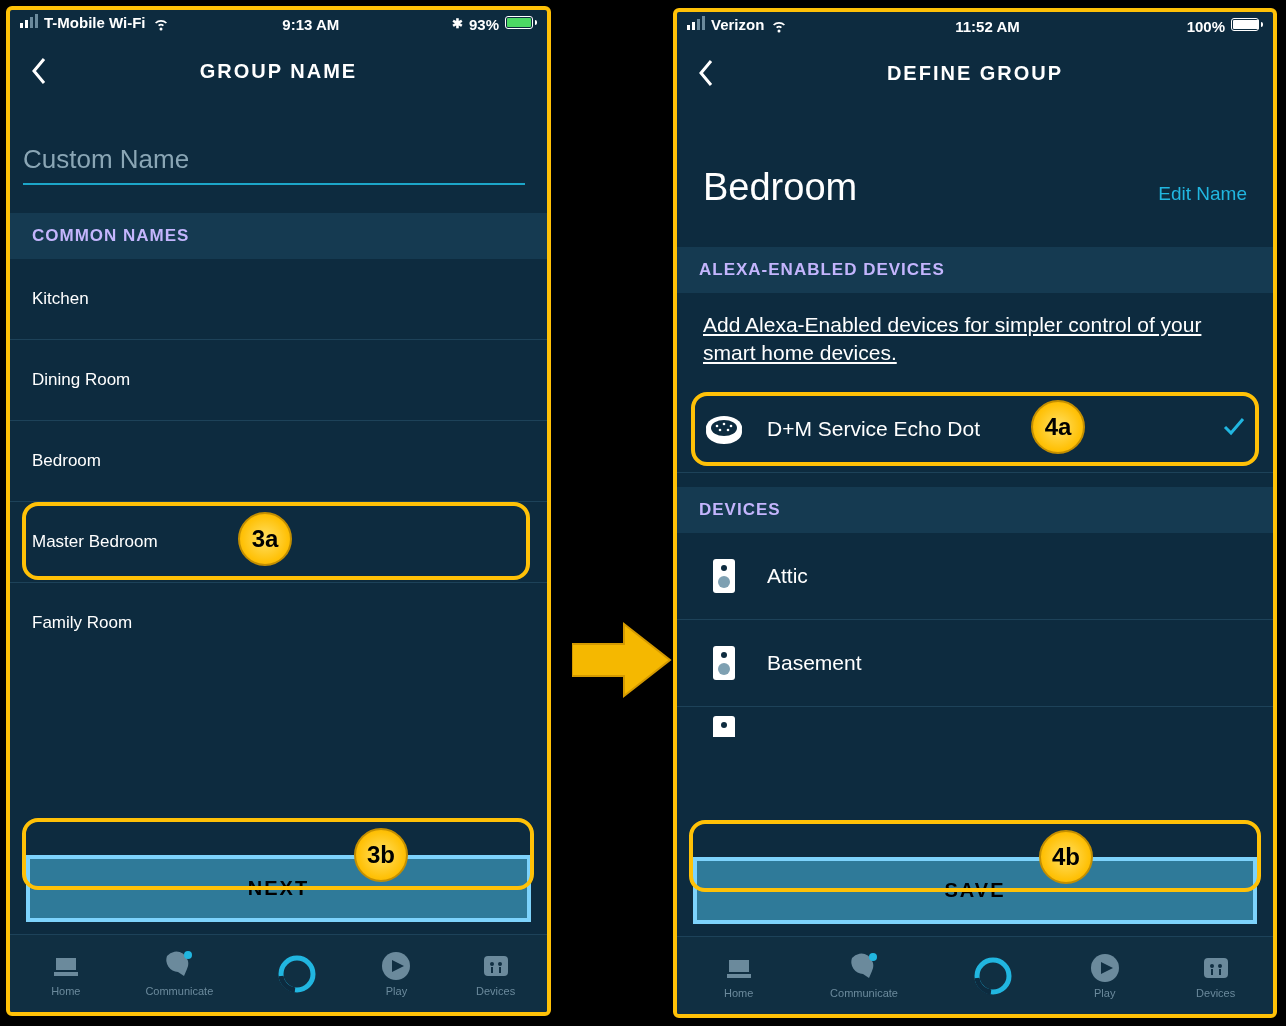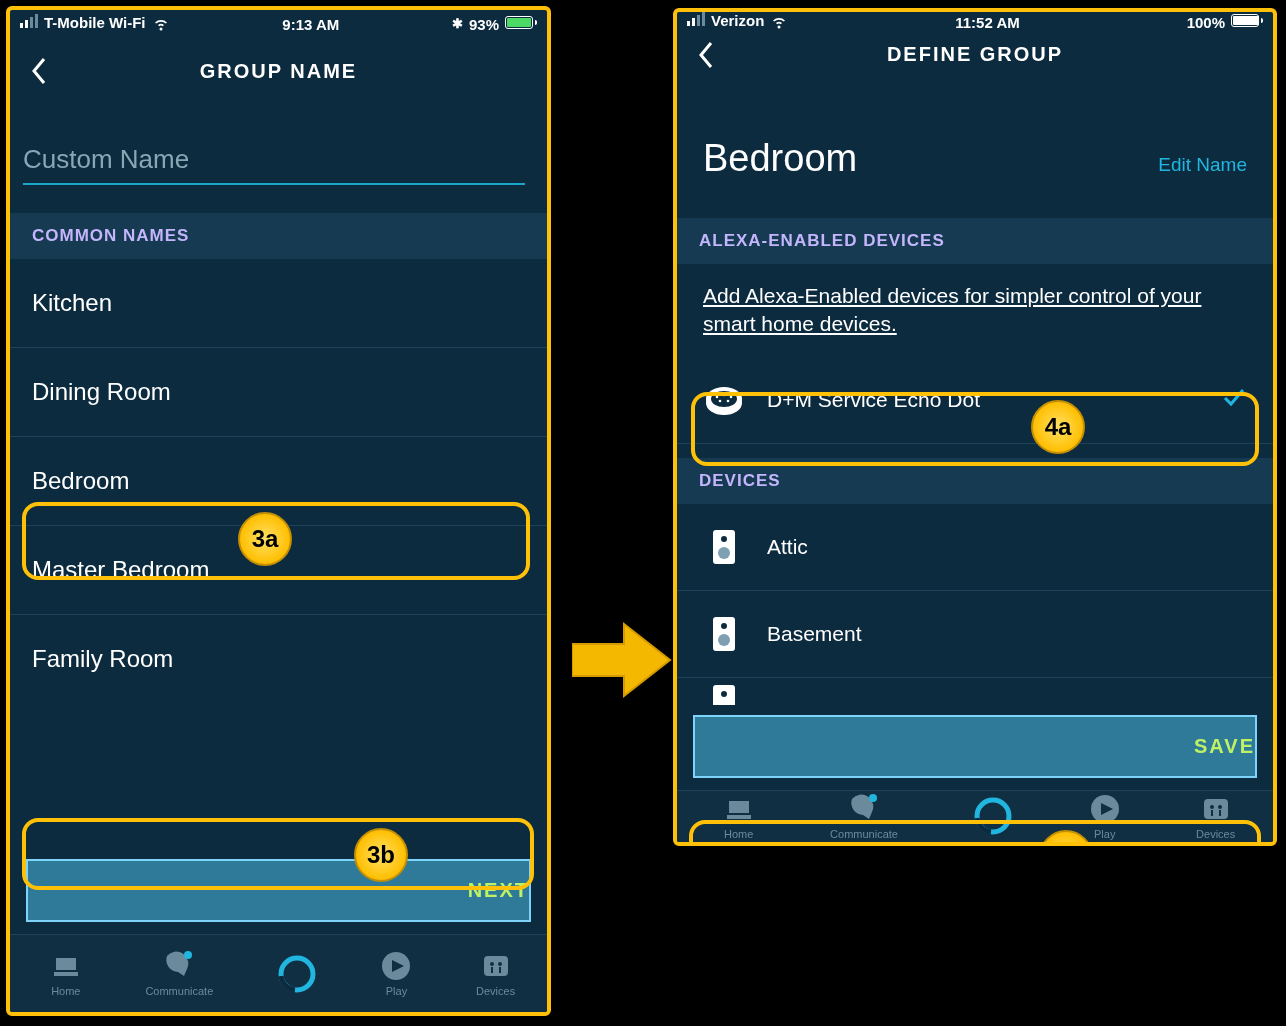--- a/index.html
+++ b/index.html
@@ -18,21 +18,21 @@
     top: 6px;
     border: 4px solid #ffc107;
     border-radius: 6px;
     background: #0d2b3f;
     display: flex;
     flex-direction: column;
     color: #fff;
     overflow: hidden;
   }
   .phone.left { left: 6px; }
-  .phone.right { left: 673px; top: 8px; width: 604px; height: 838px; }
+  .phone.right { left: 673px; top: 8px; width: 604px; height: 1010px; }
 
   
   .status-bar {
     height: 28px;
     display: flex;
     align-items: center;
     justify-content: space-between;
     padding: 0 10px;
     font-size: 15px;
     font-weight: 600;
@@ -91,21 +91,21 @@
     padding: 13px 22px;
     color: #c4b5fd;
     font-size: 17px;
     font-weight: 600;
     letter-spacing: 1px;
     margin-top: 28px;
   }
   .list { flex: 1; overflow: hidden; }
   .list-item {
     padding: 30px 22px;
-    font-size: 24px;
+    font-size: 17px;
     border-bottom: 1px solid #1d4259;
     cursor: pointer;
   }
 
   
   .annot-box {
     position: absolute;
     border: 4px solid #ffc107;
     border-radius: 16px;
     pointer-events: none;
@@ -123,28 +123,28 @@
     pointer-events: none;
   }
 
   
   .primary-btn-wrap {
     padding: 10px 16px 12px 16px;
     position: relative;
   }
   .primary-btn {
     background: #2f7a99;
-    color: #bef264;
-    text-align: right;
+    color: #000000;
+    text-align: center;
     padding: 18px 0;
     font-size: 20px;
     font-weight: 700;
     letter-spacing: 2px;
     cursor: pointer;
-    border: 2px solid #7dd3fc;
+    border: 4px solid #7dd3fc;
   }
 
   
   .tab-bar {
     height: 78px;
     background: #102f42;
     display: flex;
     justify-content: space-around;
     align-items: center;
     border-top: 1px solid #1d4259;

